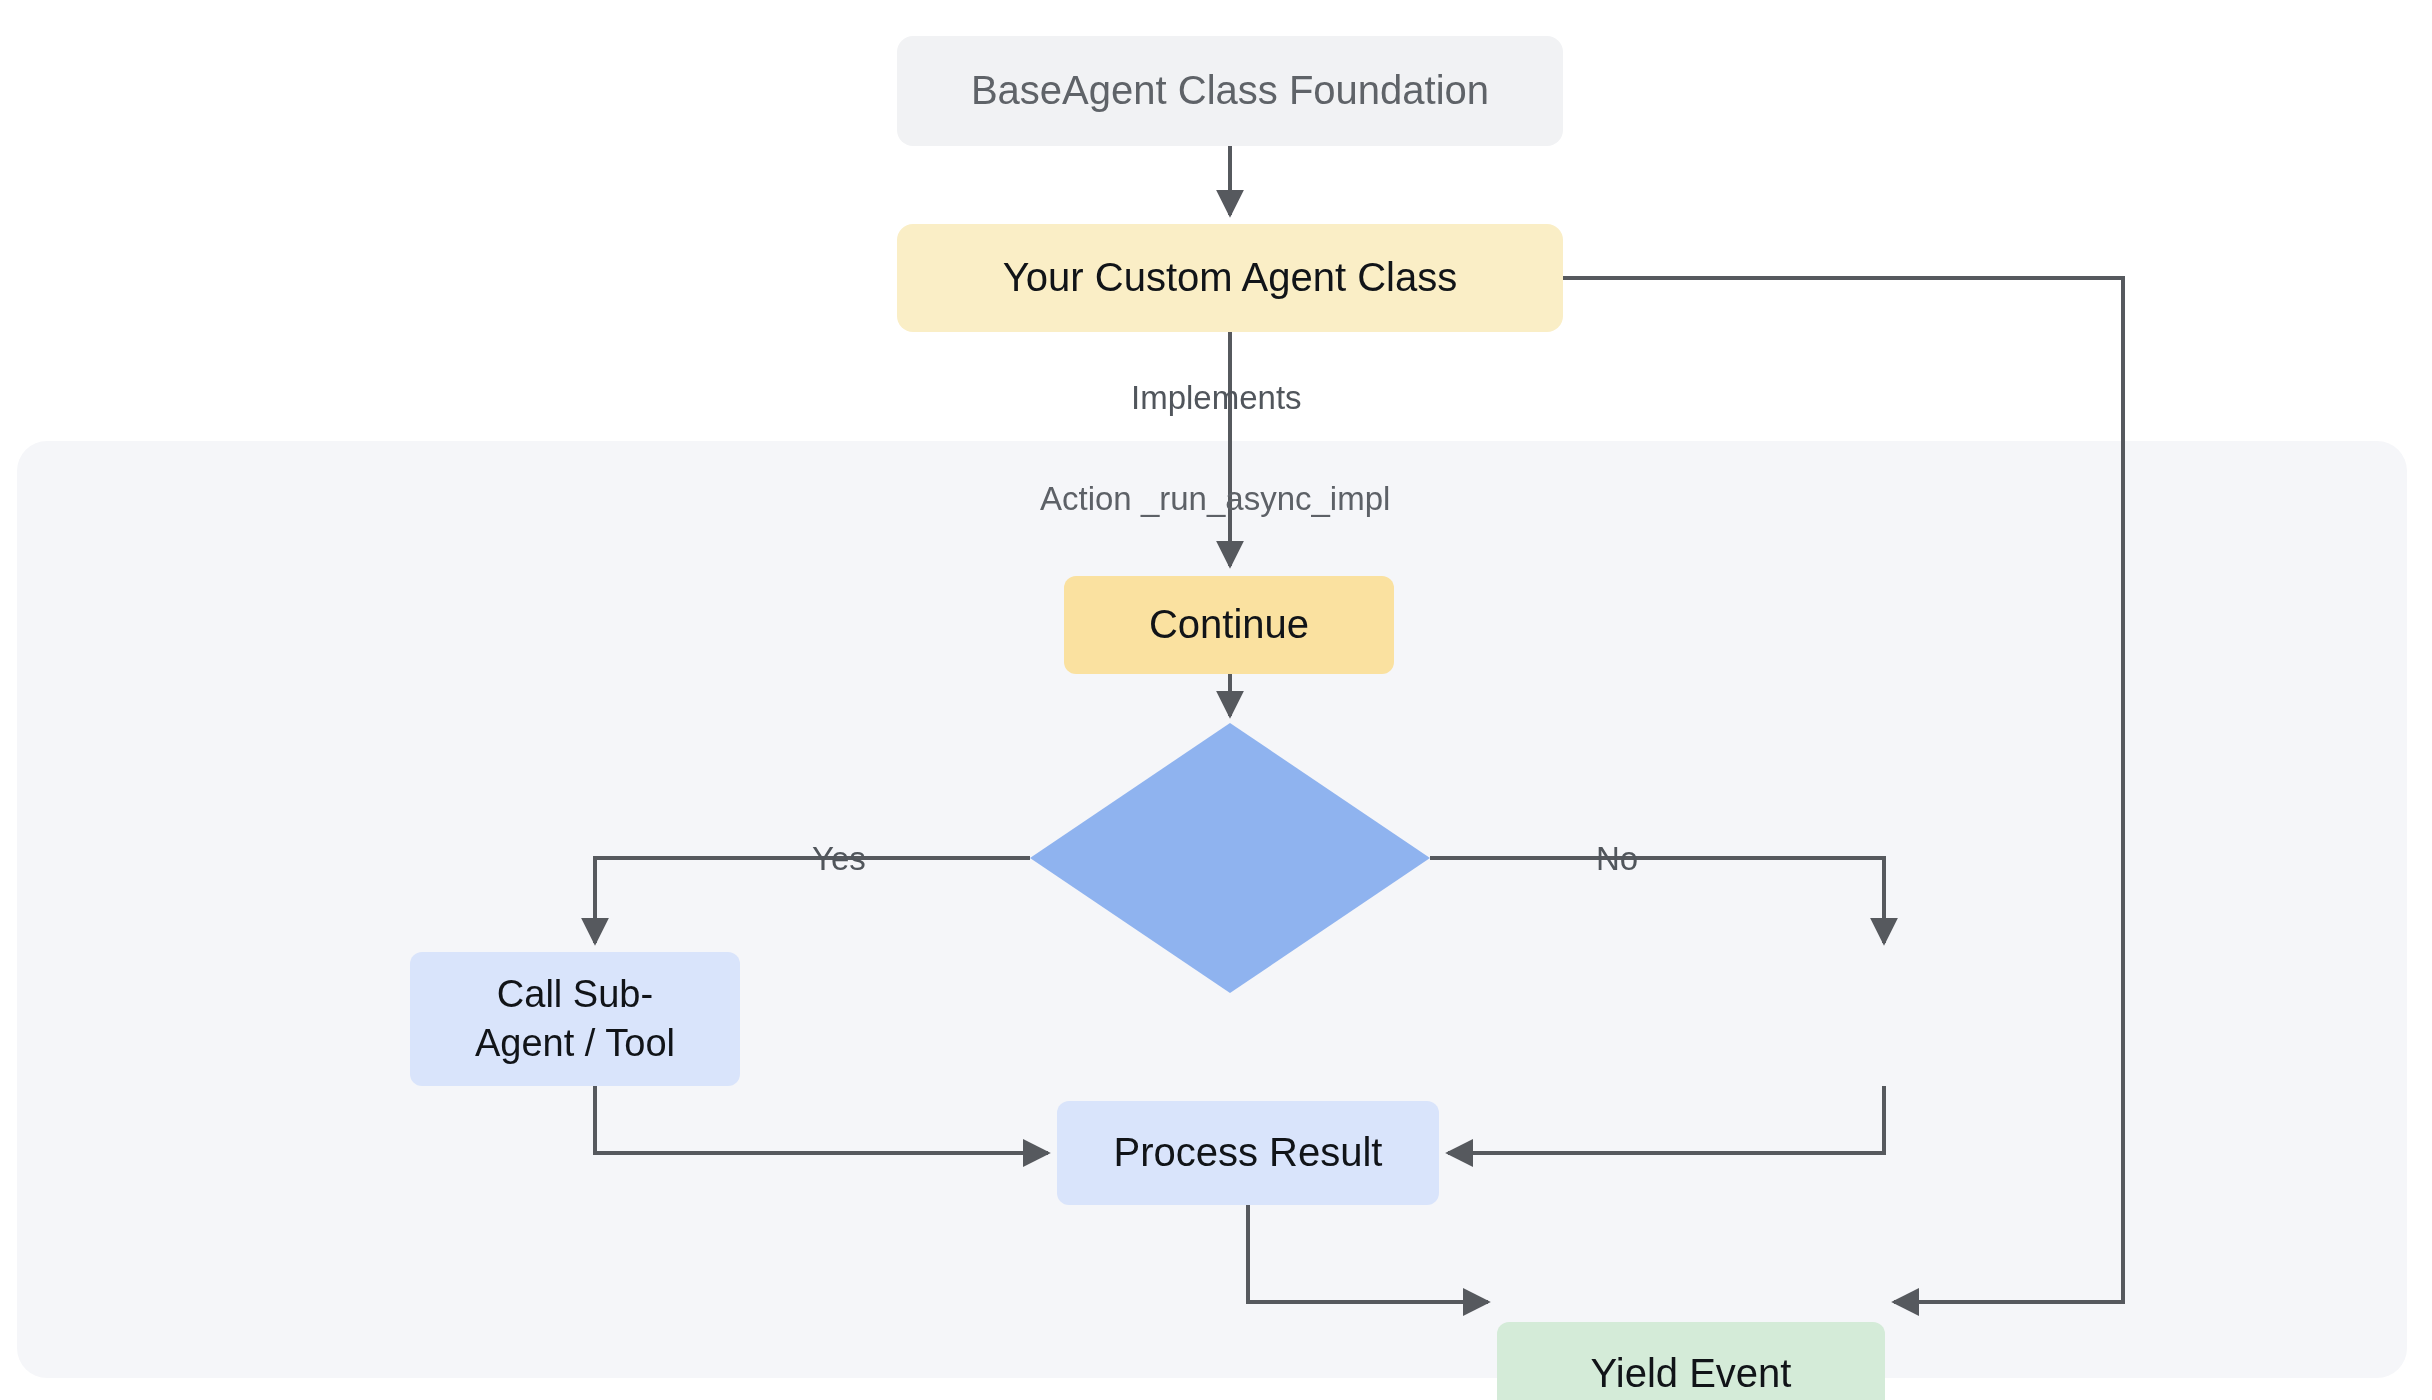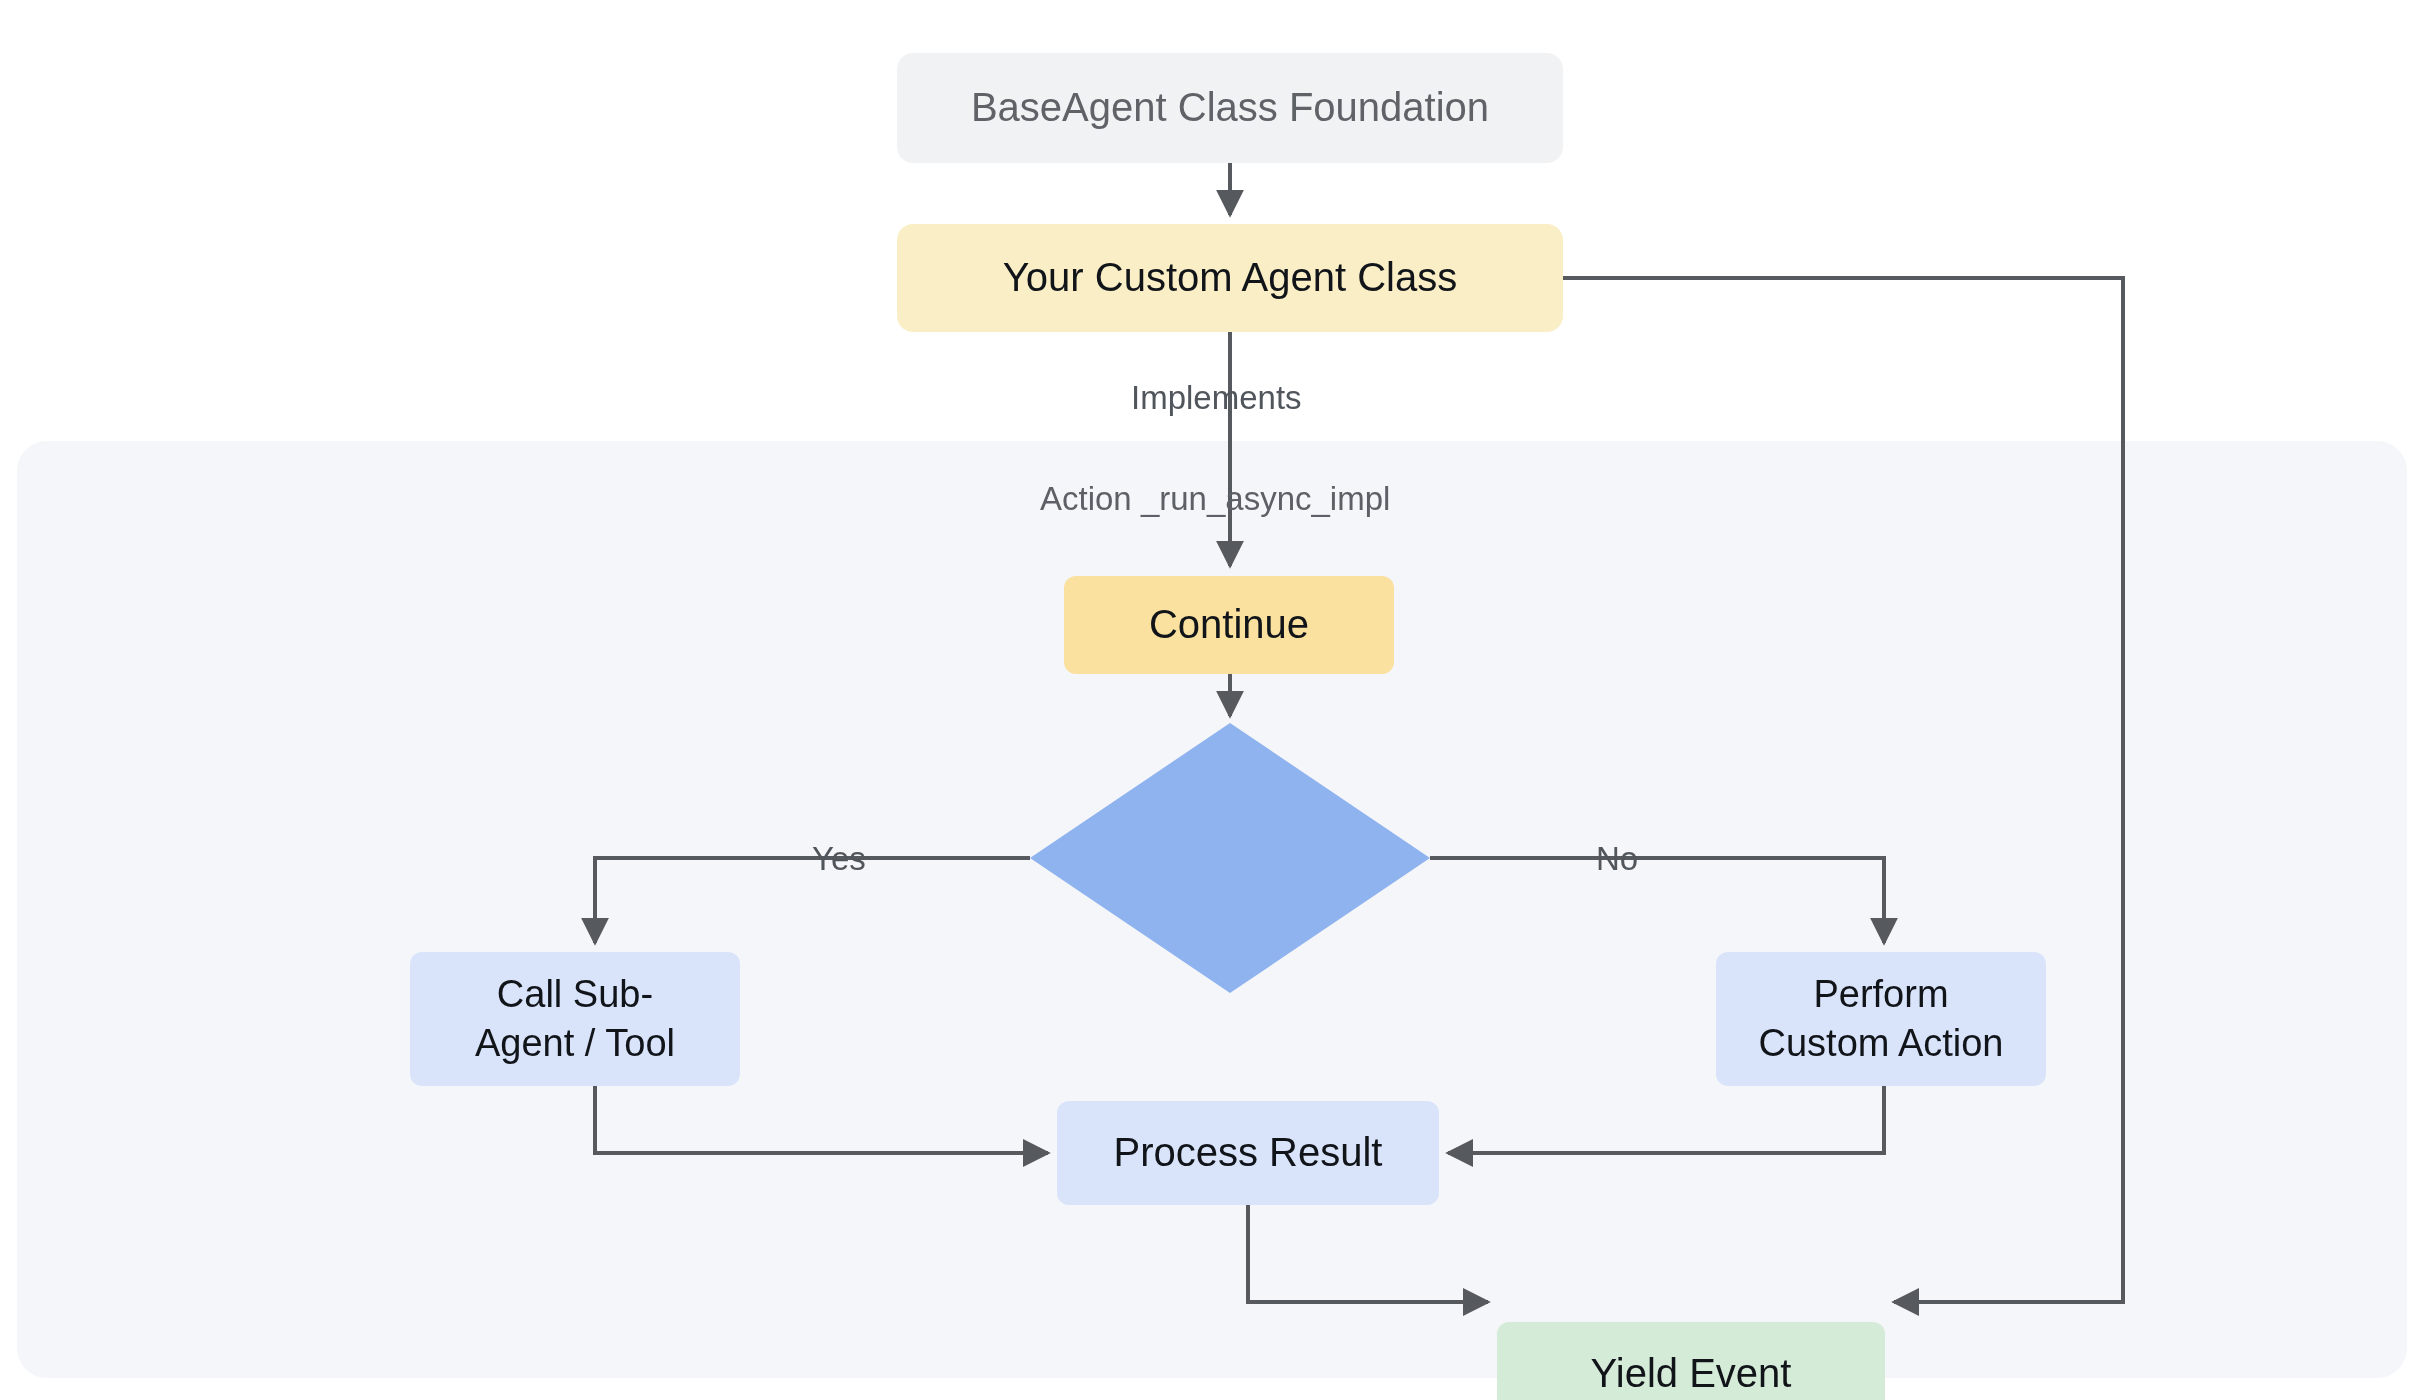--- a/index.html
+++ b/index.html
@@ -50,21 +50,20 @@
   .node.rect {
     border-radius: 14px;
   }
   
   #n-base {
     left: 897px; top: 36px; width: 666px; height: 110px;
     background: #f1f2f4;
     color: #5f6368;
     font-size: 40px;
     border-radius: 16px;
-    margin-top: 17px;
   }
   #n-custom {
     left: 897px; top: 224px; width: 666px; height: 108px;
     background: #faeec6;
     font-size: 40px;
     border-radius: 16px;
   }
   #n-continue {
     left: 1064px; top: 576px; width: 330px; height: 98px;
     background: #fae1a0;
@@ -164,22 +163,20 @@
 
   <div class="node rect" id="n-custom">Your Custom Agent Class</div>
 
   <div class="node" id="n-decision">
     <div class="diamond-shape"></div>
   </div>
 
   <div class="node rect" id="n-callsub">Call Sub-
 Agent / Tool</div>
 
-  <div class="node rect" id="n-perform">Perform
-Custom Action</div>
 
   <div class="node rect" id="n-process">Process Result</div>
 
   <div class="node rect" id="n-yield">Yield Event</div>
 
   <div class="edge-label" id="lbl-implements">Implements</div>
   <div class="edge-label" id="lbl-inside">Action _run_async_impl</div>
   <div class="edge-label" id="lbl-yes">Yes</div>
   <div class="edge-label" id="lbl-no">No</div>
 

